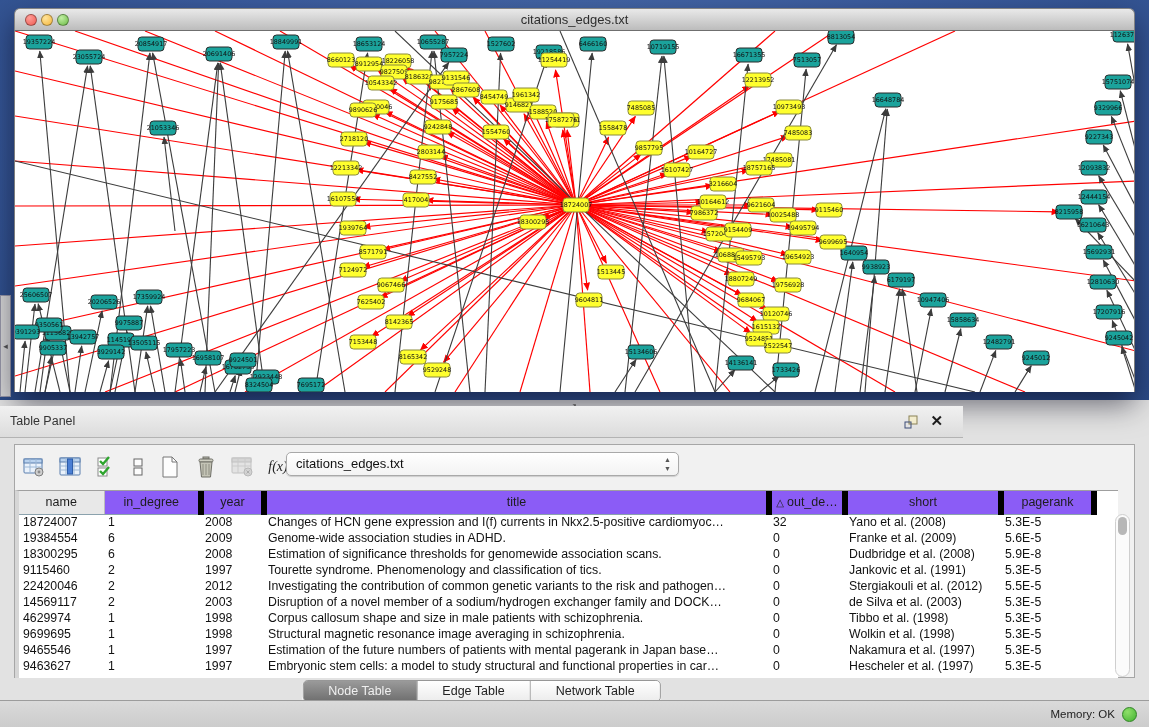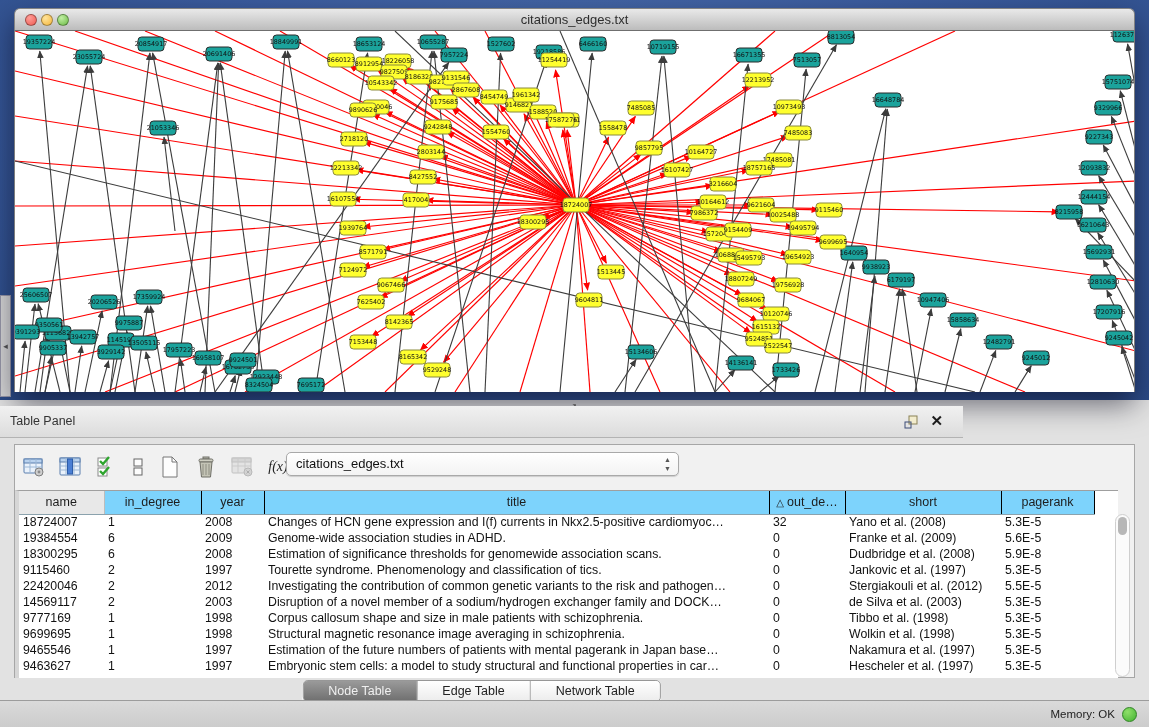--- a/index.html
+++ b/index.html
@@ -41,21 +41,21 @@
   .tb-icon.narrow{width:18px;}
   .fx-label{font-family:"Liberation Serif",serif;font-style:italic;font-size:14px;color:#222;}
   .combo{position:absolute;left:271px;top:7px;width:393px;height:24px;background:linear-gradient(#ffffff,#f3f3f3);
     border:1px solid #a9a9a9;border-radius:5px;box-shadow:0 1px 1px rgba(0,0,0,.15);
     font-size:13px;color:#111;line-height:22px;padding:0 24px 0 9px;cursor:pointer;}
   .combo .arrows{position:absolute;right:7px;top:2px;font-size:7px;color:#555;line-height:9px;text-align:center;}
 
   .grid-wrap{position:absolute;left:0px;top:45px;width:1103px;height:188px;background:#fff;
     border-top:1px solid #9f9f9f;border-left:4px solid #d6d6d6;overflow:hidden;}
   table.grid{border-collapse:collapse;table-layout:fixed;width:1075px;}
-  table.grid th{height:23px;background:#7dd3fc;border-right:1px solid #000000;border-bottom:1px solid #8ba2ad;
+  table.grid th{height:23px;background:#8b5cf6;border-right:6px solid #000000;border-bottom:1px solid #8ba2ad;
     font-weight:normal;font-size:12.5px;color:#1d1d1d;text-align:center;padding:0 3px;overflow:hidden;white-space:nowrap;}
   table.grid th.first{background:#e8e8e8;border-right:1px solid #bcbcbc;text-align:center;}
   table.grid td{height:16px;font-size:12.3px;color:#111;padding:0 3px 0 4px;
     white-space:nowrap;overflow:hidden;}
   .sort-tri{font-size:10px;margin-right:3px;color:#222;}
   .vscroll{position:absolute;right:4px;top:69px;width:15px;height:163px;background:#fbfbfb;
     border:1px solid #cfcfcf;border-radius:8px;}
   .vthumb{position:absolute;left:2px;top:2px;width:9px;height:18px;background:#b7b7b7;border-radius:5px;cursor:pointer;}
 
   .tabs{position:absolute;left:50%;top:274px;transform:translateX(-50%);display:flex;
@@ -923,21 +923,21 @@
                 <td>0</td>
                 <td>Dudbridge et al. (2008)</td>
                 <td>5.9E-8</td>
               </tr>
               <tr>
                 <td>9115460</td>
                 <td>2</td>
                 <td>1997</td>
                 <td>Tourette syndrome. Phenomenology and classification of tics.</td>
                 <td>0</td>
-                <td>Jankovic et al. (1997)</td>
+                <td>Jankovic et al. (1991)</td>
                 <td>5.3E-5</td>
               </tr>
               <tr>
                 <td>22420046</td>
                 <td>2</td>
                 <td>2012</td>
                 <td>Investigating the contribution of common genetic variants to the risk and pathogen…</td>
                 <td>0</td>
                 <td>Stergiakouli et al. (2012)</td>
                 <td>5.5E-5</td>
@@ -945,21 +945,21 @@
               <tr>
                 <td>14569117</td>
                 <td>2</td>
                 <td>2003</td>
                 <td>Disruption of a novel member of a sodium/hydrogen exchanger family and DOCK…</td>
                 <td>0</td>
                 <td>de Silva et al. (2003)</td>
                 <td>5.3E-5</td>
               </tr>
               <tr>
-                <td>9777169</td>
+                <td>4629974</td>
                 <td>1</td>
                 <td>1998</td>
                 <td>Corpus callosum shape and size in male patients with schizophrenia.</td>
                 <td>0</td>
                 <td>Tibbo et al. (1998)</td>
                 <td>5.3E-5</td>
               </tr>
               <tr>
                 <td>9699695</td>
                 <td>1</td>

